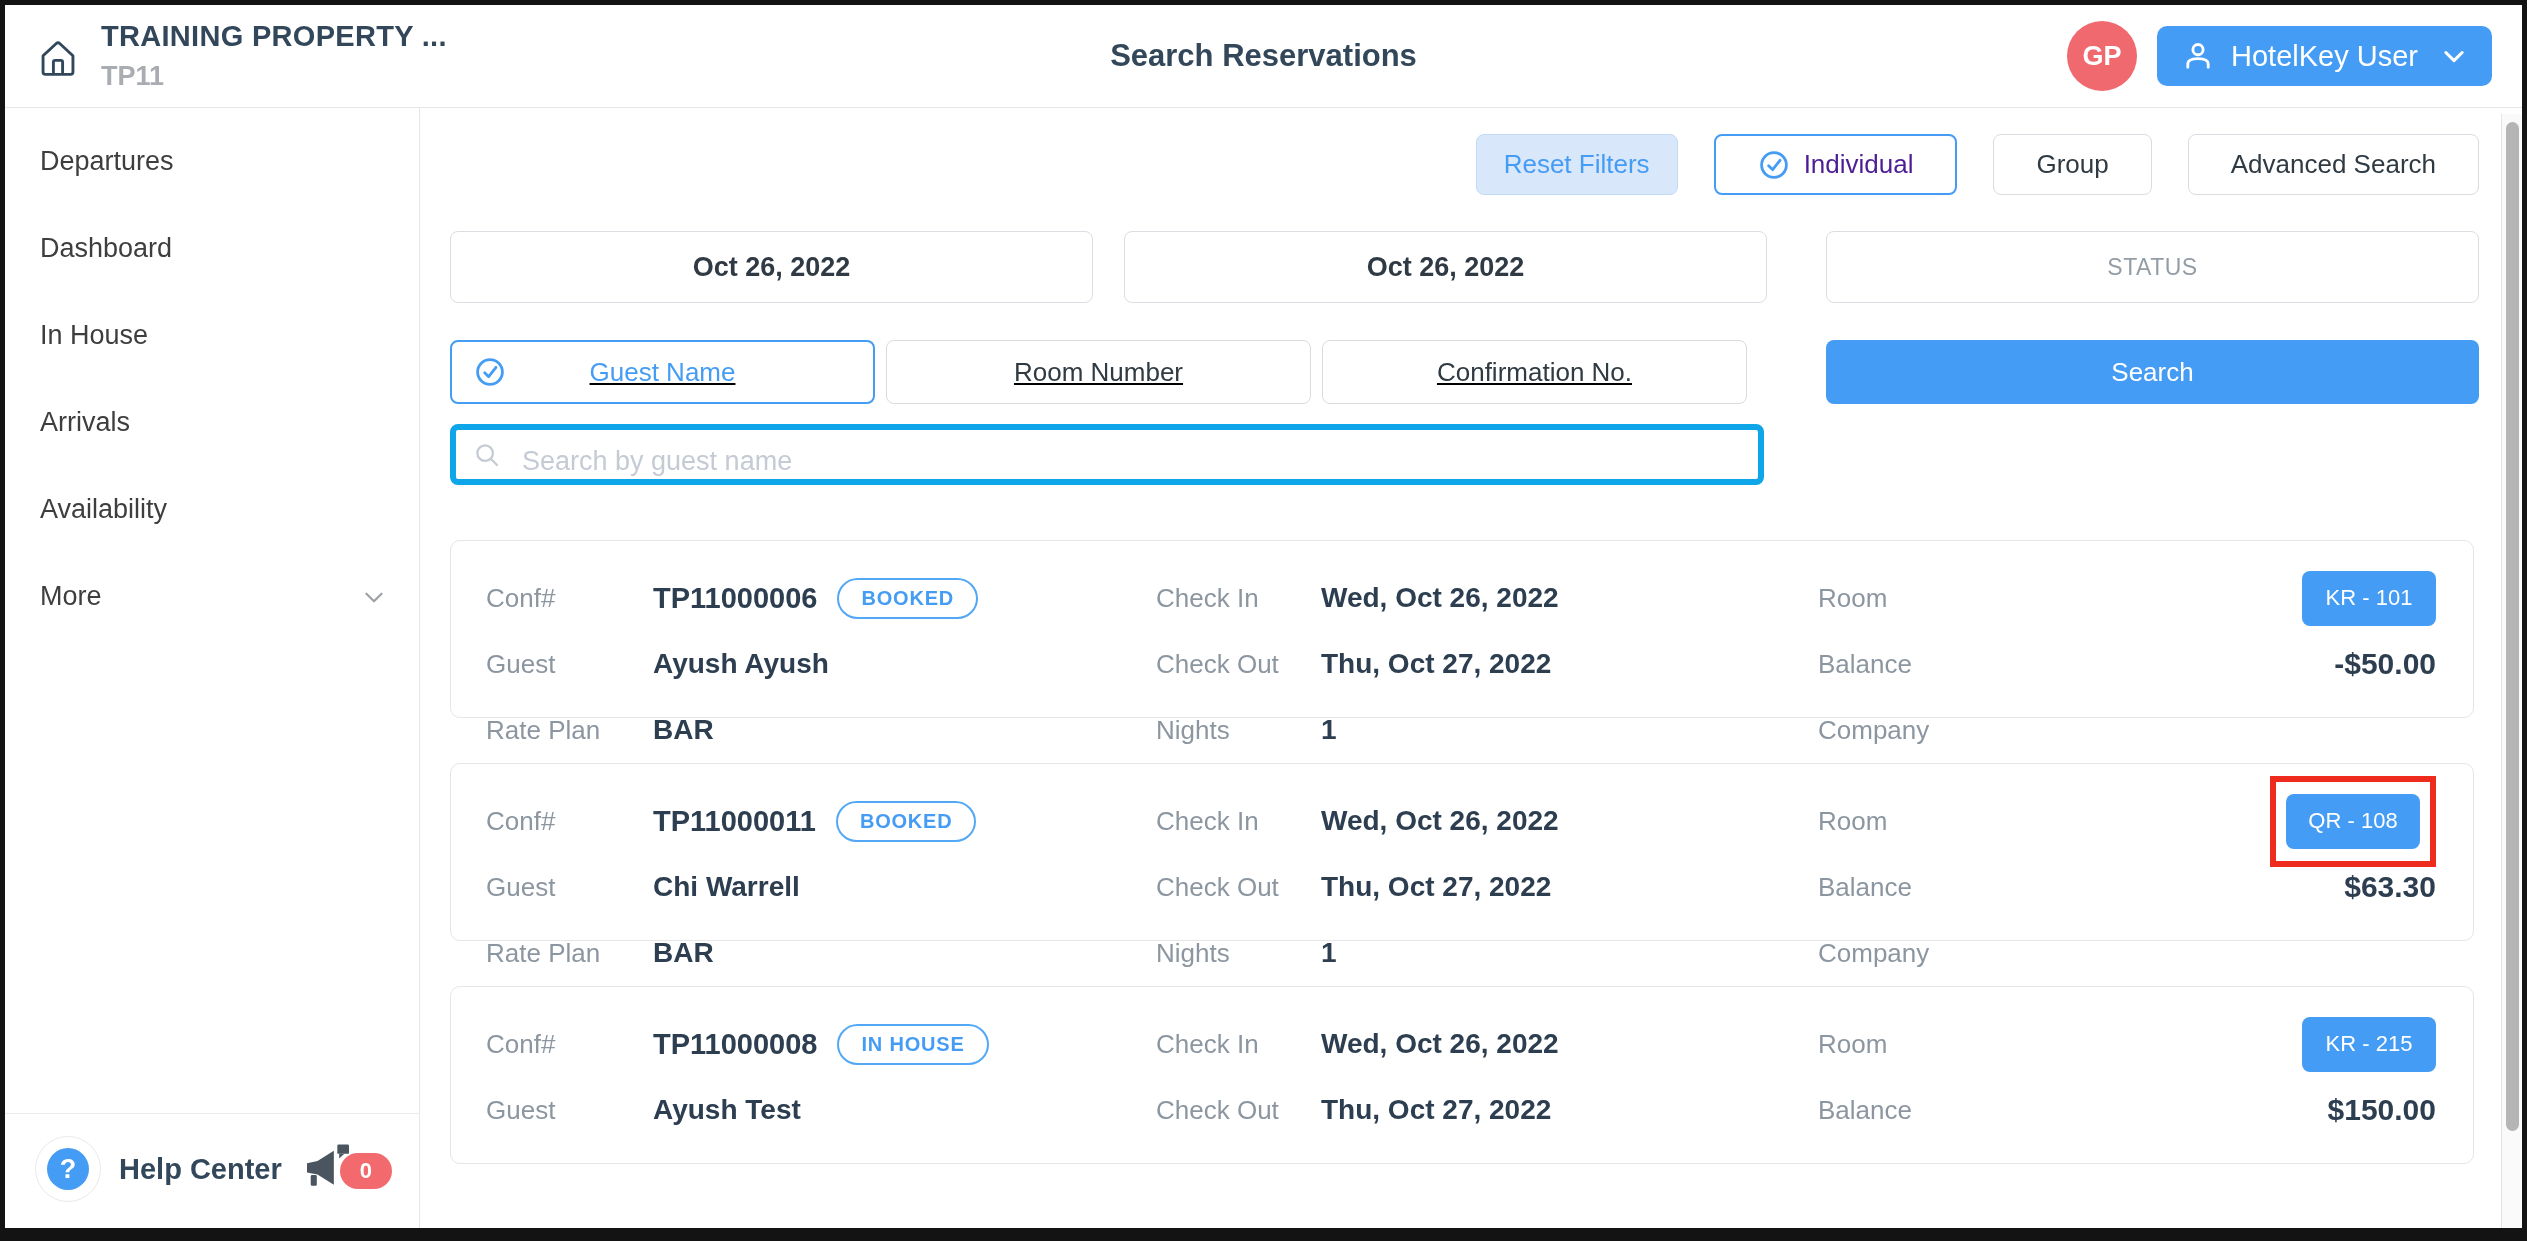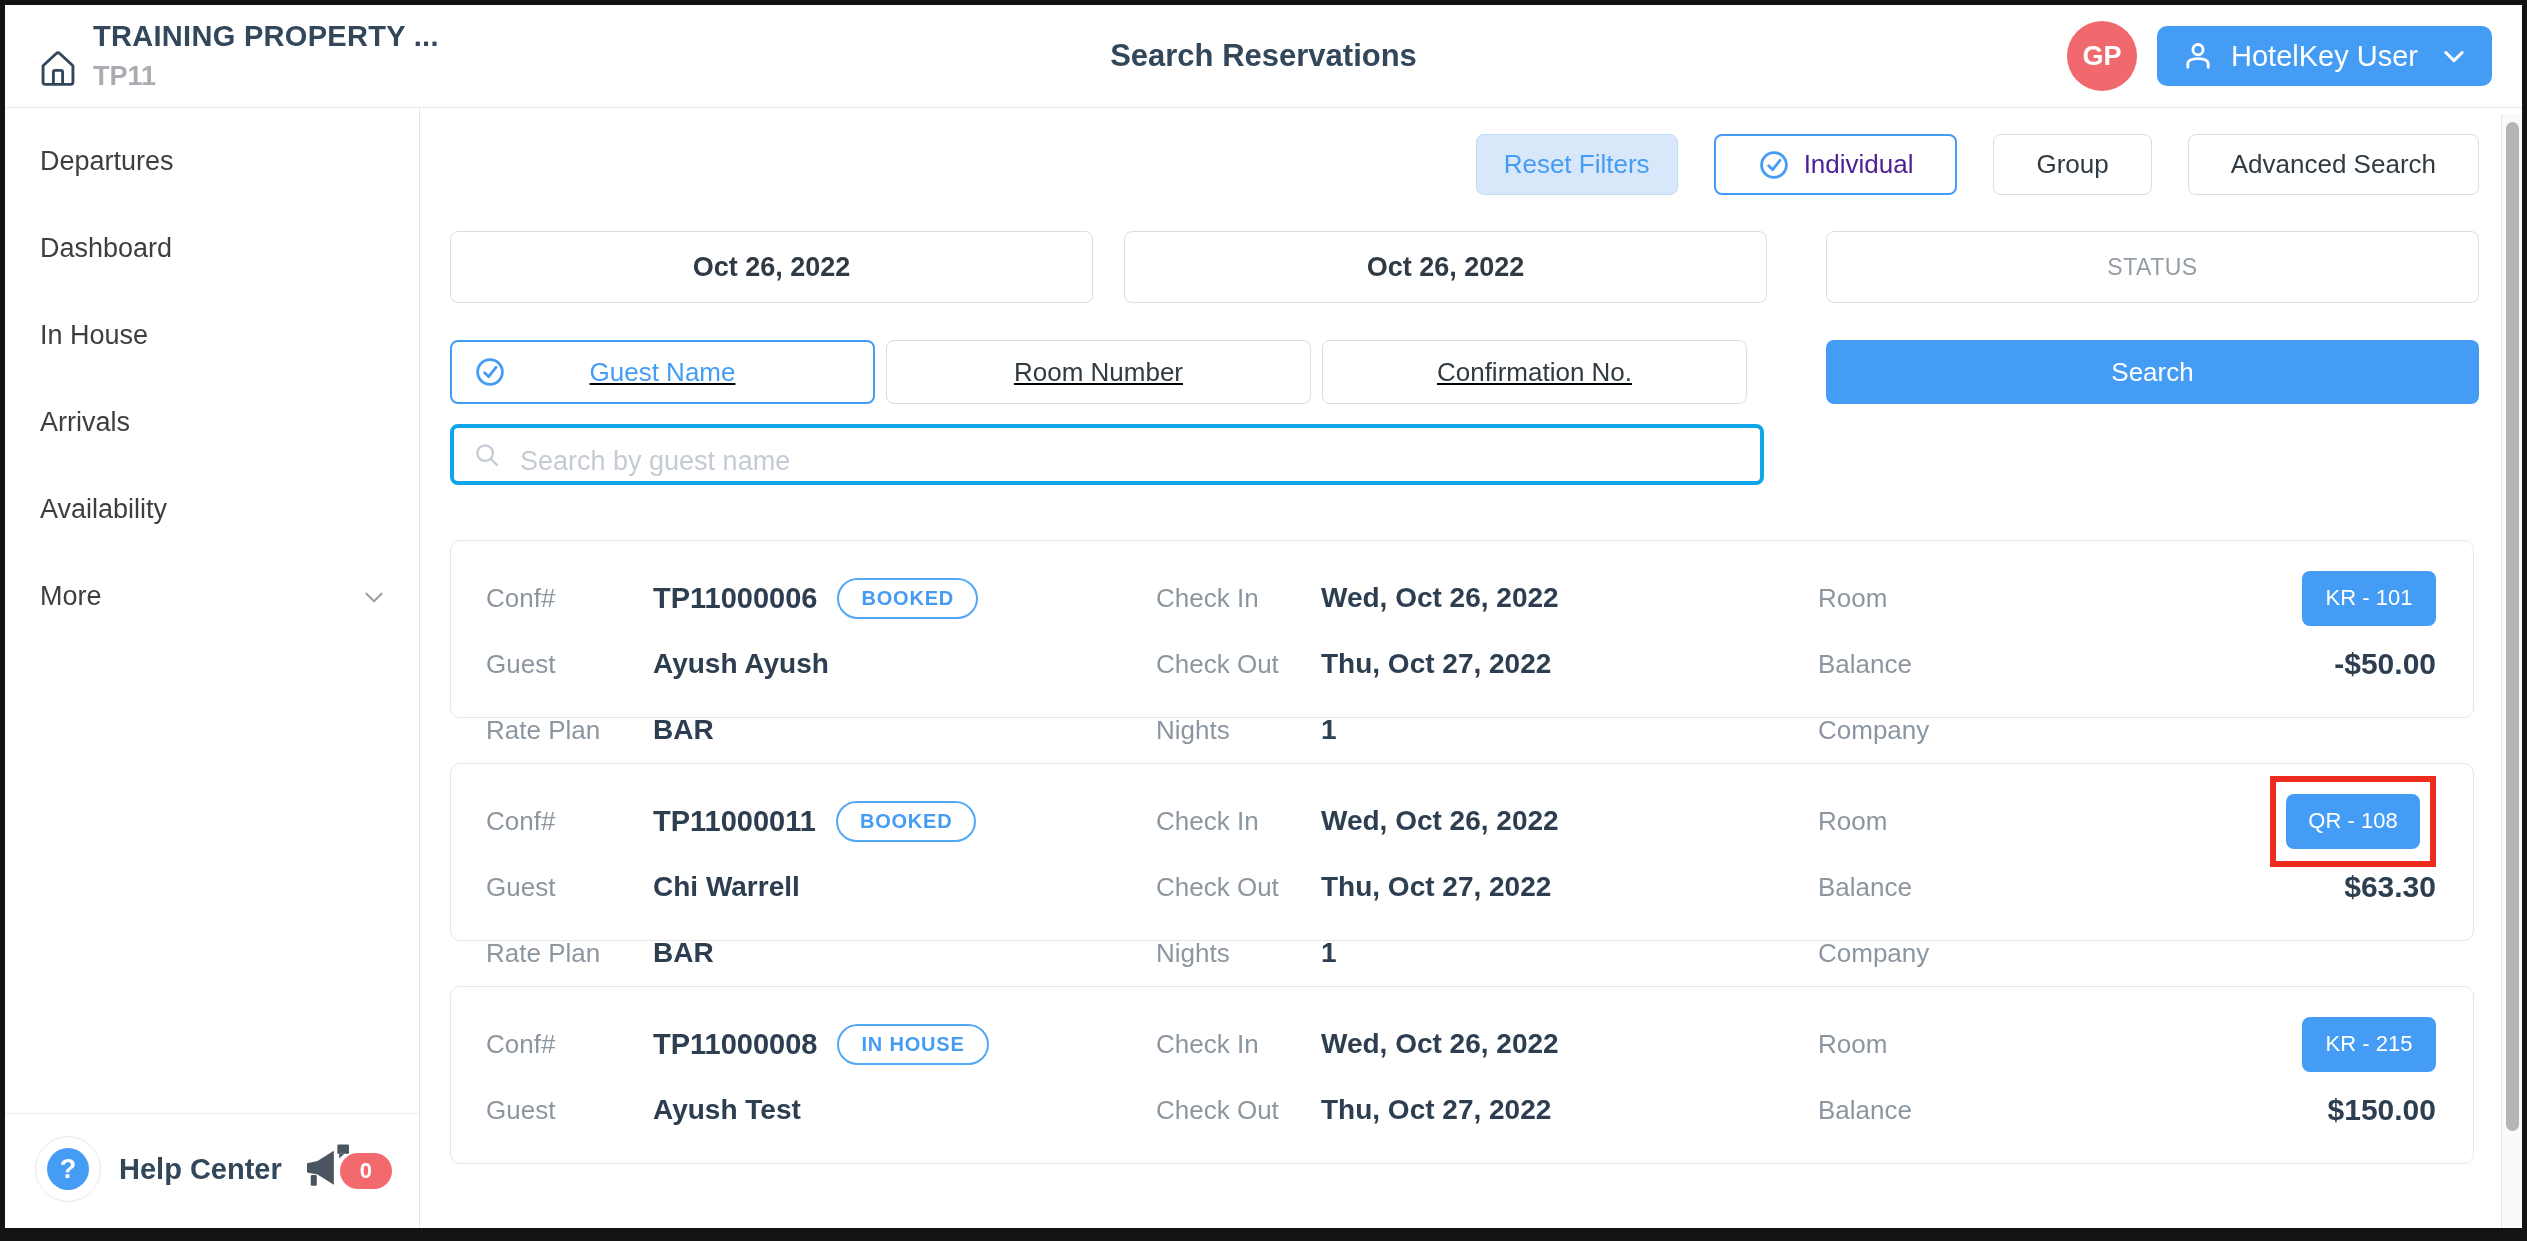--- a/index.html
+++ b/index.html
@@ -11,21 +11,21 @@
     border:5px solid #131313; border-bottom:13px solid #131313;
     overflow:hidden;
   }
 
   
   .header{
     position:relative; height:103px; background:#fff;
     border-bottom:1px solid #e6e6e6;
     display:flex; align-items:center; padding:0 30px;
   }
-  .brand{ display:flex; align-items:flex-end; gap:12px; }
+  .brand{ display:flex; align-items:center; gap:20px; }
   .brand svg{ margin-top:6px; }
   .brand-lines{ display:flex; flex-direction:column; }
   .brand-name{ font-size:29px; font-weight:700; color:#33475b; letter-spacing:.3px; }
   .brand-code{ font-size:27px; font-weight:700; color:#a9adb2; margin-top:8px; }
   .page-title{
     position:absolute; left:50%; top:50%; transform:translate(-50%,-50%);
     font-size:31px; font-weight:700; color:#33475b;
   }
   .header-right{ margin-left:auto; display:flex; align-items:center; gap:20px; }
   .avatar{
@@ -111,21 +111,21 @@
   .tab-btn.selected{ border:2px solid #459cf4; color:#459cf4; }
   .tab-btn.selected .check-icon{ display:flex; }
   .search-btn{
     width:653px; height:64px; margin-left:auto; border:none; border-radius:8px;
     background:#459cf4; color:#fff; font-size:26px; font-weight:500; cursor:pointer;
     font-family:inherit;
   }
 
   .search-input-wrap{ position:relative; margin-top:20px; width:1314px; }
   .search-input{
-    width:100%; height:61px; border:4px solid #0ea5e9; border-radius:8px;
+    width:100%; height:61px; border:6px solid #0ea5e9; border-radius:8px;
     padding:14px 20px 0 66px; font-size:27px; color:#33475b; font-family:inherit; outline:none;
   }
   .search-input::placeholder{ color:#c5cbd4; }
   .search-icon{ position:absolute; left:22px; top:16px; }
 
   
   .cards{ margin-top:55px; display:flex; flex-direction:column; gap:45px; }
   .card{
     width:2024px; height:178px; border:1px solid #e4e6e9; border-radius:10px; background:#fff;
     display:grid; grid-template-columns:167px 503px 165px 497px 170px 1fr;

